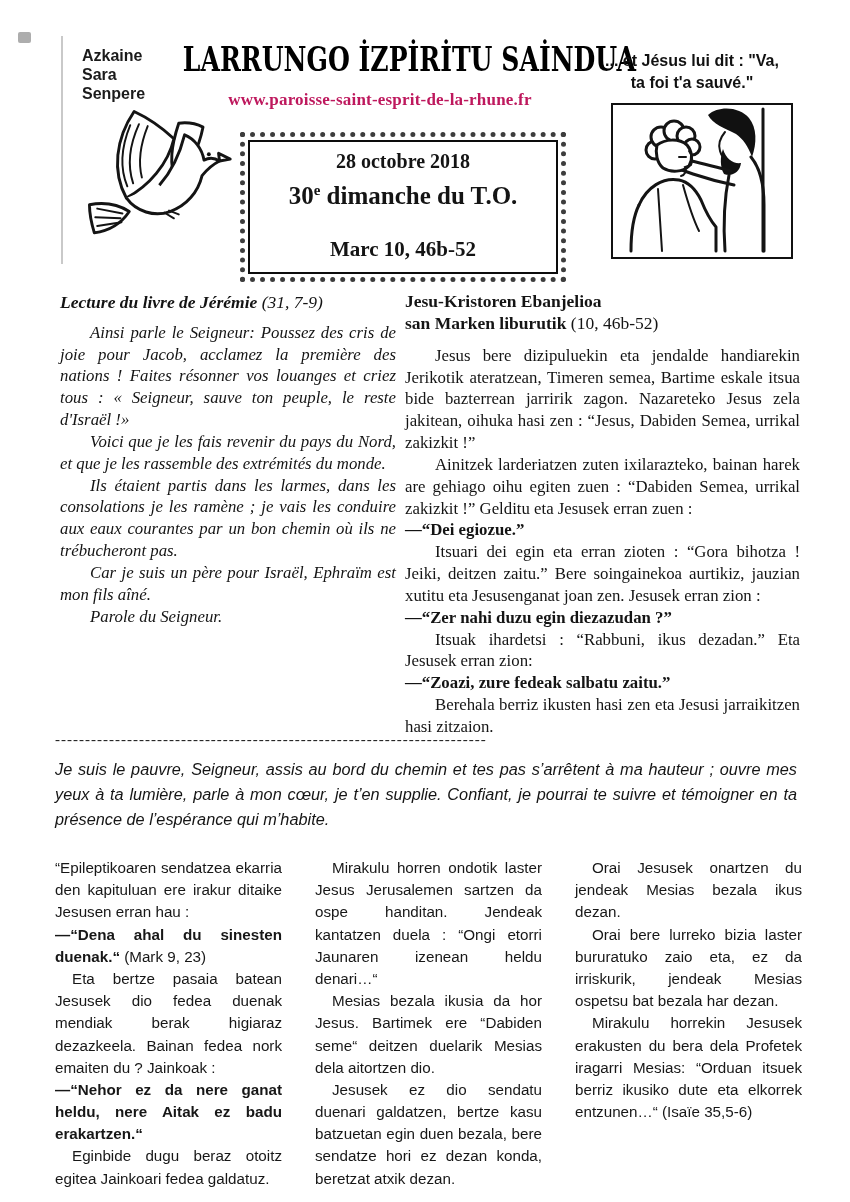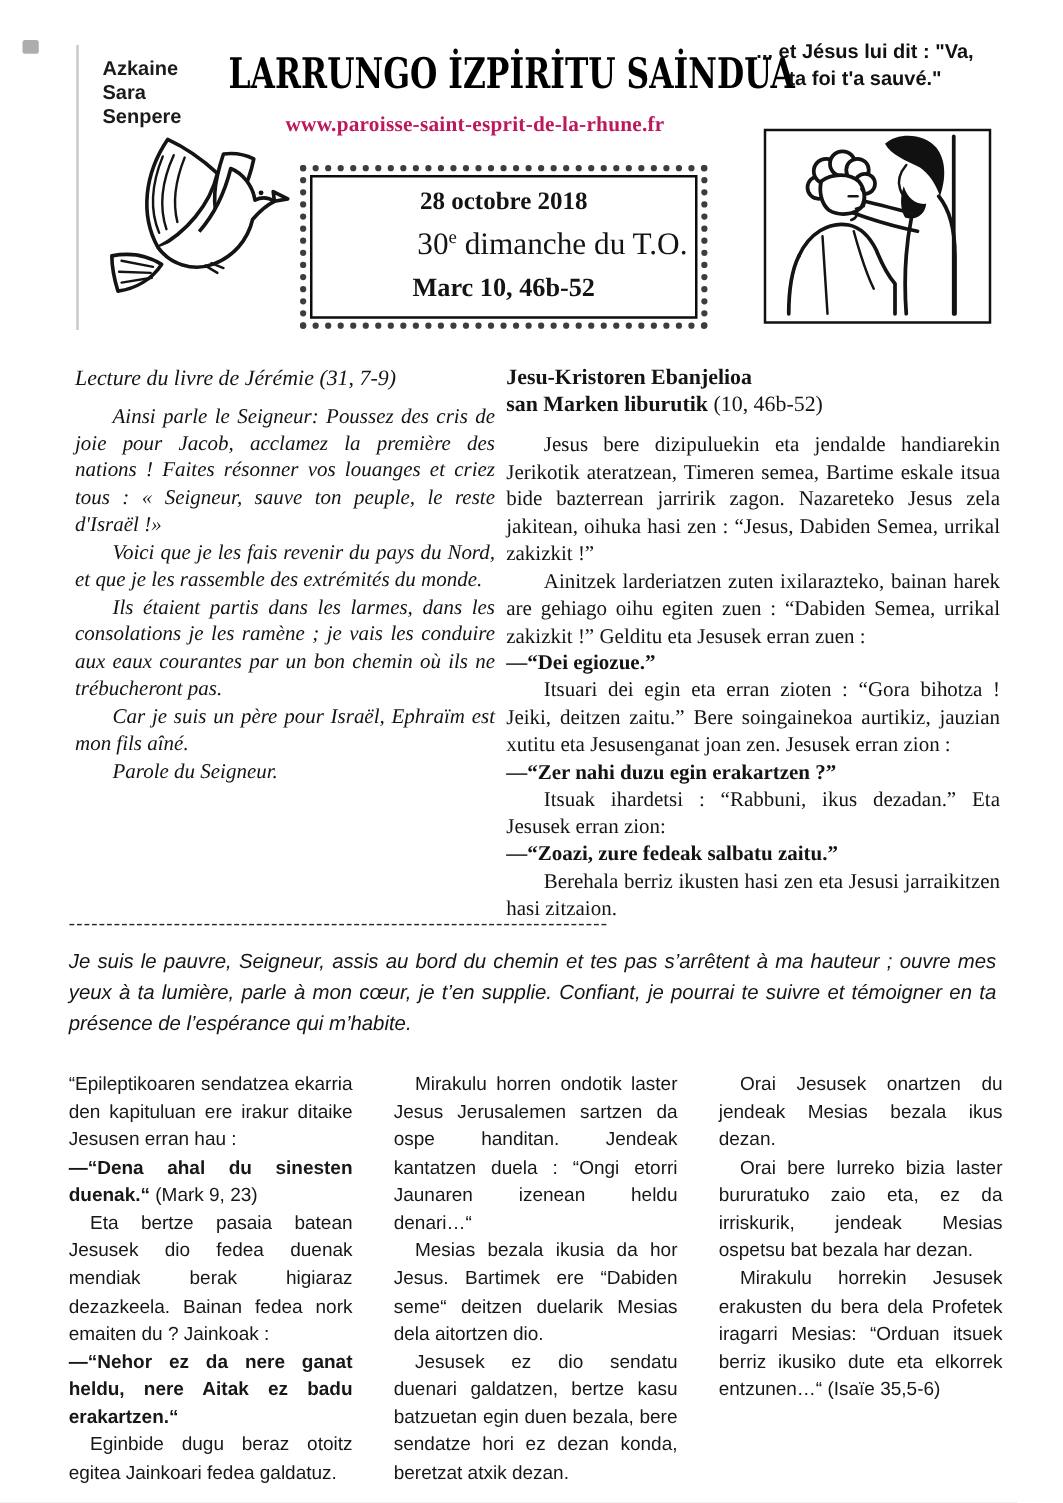--- a/index.html
+++ b/index.html
@@ -11,36 +11,36 @@
   .scan-line{position:absolute;left:61px;top:36px;width:2px;height:228px;background:#c9c9c9;}
 
   
   .towns{position:absolute;left:82px;top:47px;font-family:"Liberation Sans",sans-serif;
          font-weight:bold;font-size:16px;line-height:1.18;color:#1b1b1b;}
   .main-title{position:absolute;left:168px;top:40px;width:424px;text-align:center;
          font-family:"DejaVu Serif",serif;font-weight:bold;font-size:27px;white-space:nowrap;
          transform:scale(.93,1.25);transform-origin:center top;letter-spacing:0px;color:#000;}
   .website{position:absolute;left:168px;top:90px;width:424px;text-align:center;
          font-weight:bold;font-size:17px;letter-spacing:.2px;color:#be185d;}
-  .quote{position:absolute;left:584px;top:31px;width:216px;text-align:center;
+  .quote{position:absolute;left:584px;top:50px;width:216px;text-align:center;
          font-family:"Liberation Sans",sans-serif;font-weight:bold;font-size:16px;line-height:1.35;color:#111;}
   .dove-wrap{position:absolute;left:72px;top:103px;width:165px;height:152px;}
   .date-box{position:absolute;left:240px;top:132px;width:310px;border:5px dotted #3d3d3d;padding:3px;background:#fff;}
   .date-box-inner{border:2px solid #0c0c0c;text-align:center;padding:8px 6px 10px 6px;}
   .db-date{font-weight:bold;font-size:20px;}
-  .db-sunday{font-weight:normal;font-size:25px;margin-top:9px;text-align:right;}
+  .db-sunday{font-weight:bold;font-size:25px;margin-top:9px;}
   .db-sunday sup{font-size:15px;}
-  .db-ref{font-weight:bold;font-size:21px;margin-top:8px;}
+  .db-ref{font-weight:bold;font-size:21px;margin-top:27px;}
   .healing-box{position:absolute;left:611px;top:103px;width:178px;height:152px;border:2px solid #111;background:#fff;}
 
   
   .readings{position:absolute;left:60px;top:291px;width:740px;display:flex;gap:9px;}
   .col-left{width:336px;font-style:italic;font-size:16.8px;line-height:1.3;text-align:justify;}
   .fr-title{font-size:17.5px;margin-bottom:8px;}
-  .fr-title .b{font-weight:normal;}
+  .fr-title .b{font-weight:bold;}
   .col-left p{margin:0;text-indent:30px;}
   .col-right{width:395px;font-size:16.8px;line-height:1.3;text-align:justify;}
   .g-title{font-weight:bold;font-size:17.5px;line-height:1.25;margin-bottom:10px;}
   .g-title .normal{font-weight:normal;}
   .col-right p{margin:0;text-indent:30px;}
   .col-right p.dialogue{text-indent:0;font-weight:bold;}
 
   
   .separator{position:absolute;left:55px;top:731px;font-size:15px;letter-spacing:1px;color:#222;white-space:nowrap;}
   .prayer{position:absolute;left:55px;top:757px;width:742px;
@@ -145,21 +145,21 @@
     </div>
     <div class="col-right">
       <div class="g-title">
         <div>Jesu-Kristoren Ebanjelioa</div>
         <div><span>san Marken liburutik</span><span class="normal"> (10, 46b-52)</span></div>
       </div>
       <p>Jesus bere dizipuluekin eta jendalde handiarekin Jerikotik ateratzean, Timeren semea, Bartime eskale itsua bide bazterrean jarririk zagon. Nazareteko Jesus zela jakitean, oihuka hasi zen : “Jesus, Dabiden Semea, urrikal zakizkit !”</p>
       <p>Ainitzek larderiatzen zuten ixilarazteko, bainan harek are gehiago oihu egiten zuen : “Dabiden Semea, urrikal zakizkit !” Gelditu eta Jesusek erran zuen :</p>
       <p class="dialogue">—“Dei egiozue.”</p>
       <p>Itsuari dei egin eta erran zioten : “Gora bihotza ! Jeiki, deitzen zaitu.” Bere soingainekoa aurtikiz, jauzian xutitu eta Jesusenganat joan zen.  Jesusek erran zion :</p>
-      <p class="dialogue">—“Zer nahi duzu egin erakartzen ?”</p>
+      <p class="dialogue">—“Zer nahi duzu egin diezazudan ?”</p>
       <p>Itsuak ihardetsi : “Rabbuni, ikus dezadan.” Eta Jesusek erran zion:</p>
       <p class="dialogue">—“Zoazi, zure fedeak salbatu zaitu.”</p>
       <p>Berehala berriz ikusten hasi zen eta Jesusi jarraikitzen hasi zitzaion.</p>
     </div>
   </div>
 
   <div class="separator">------------------------------------------------------------------------</div>
 
   <div class="prayer">Je suis le pauvre, Seigneur, assis au bord du chemin et tes pas s’arrêtent à ma hauteur ; ouvre mes yeux à ta lumière, parle à mon cœur, je t’en supplie. Confiant, je pourrai te suivre et témoigner en ta présence de l’espérance qui m’habite.</div>
 

